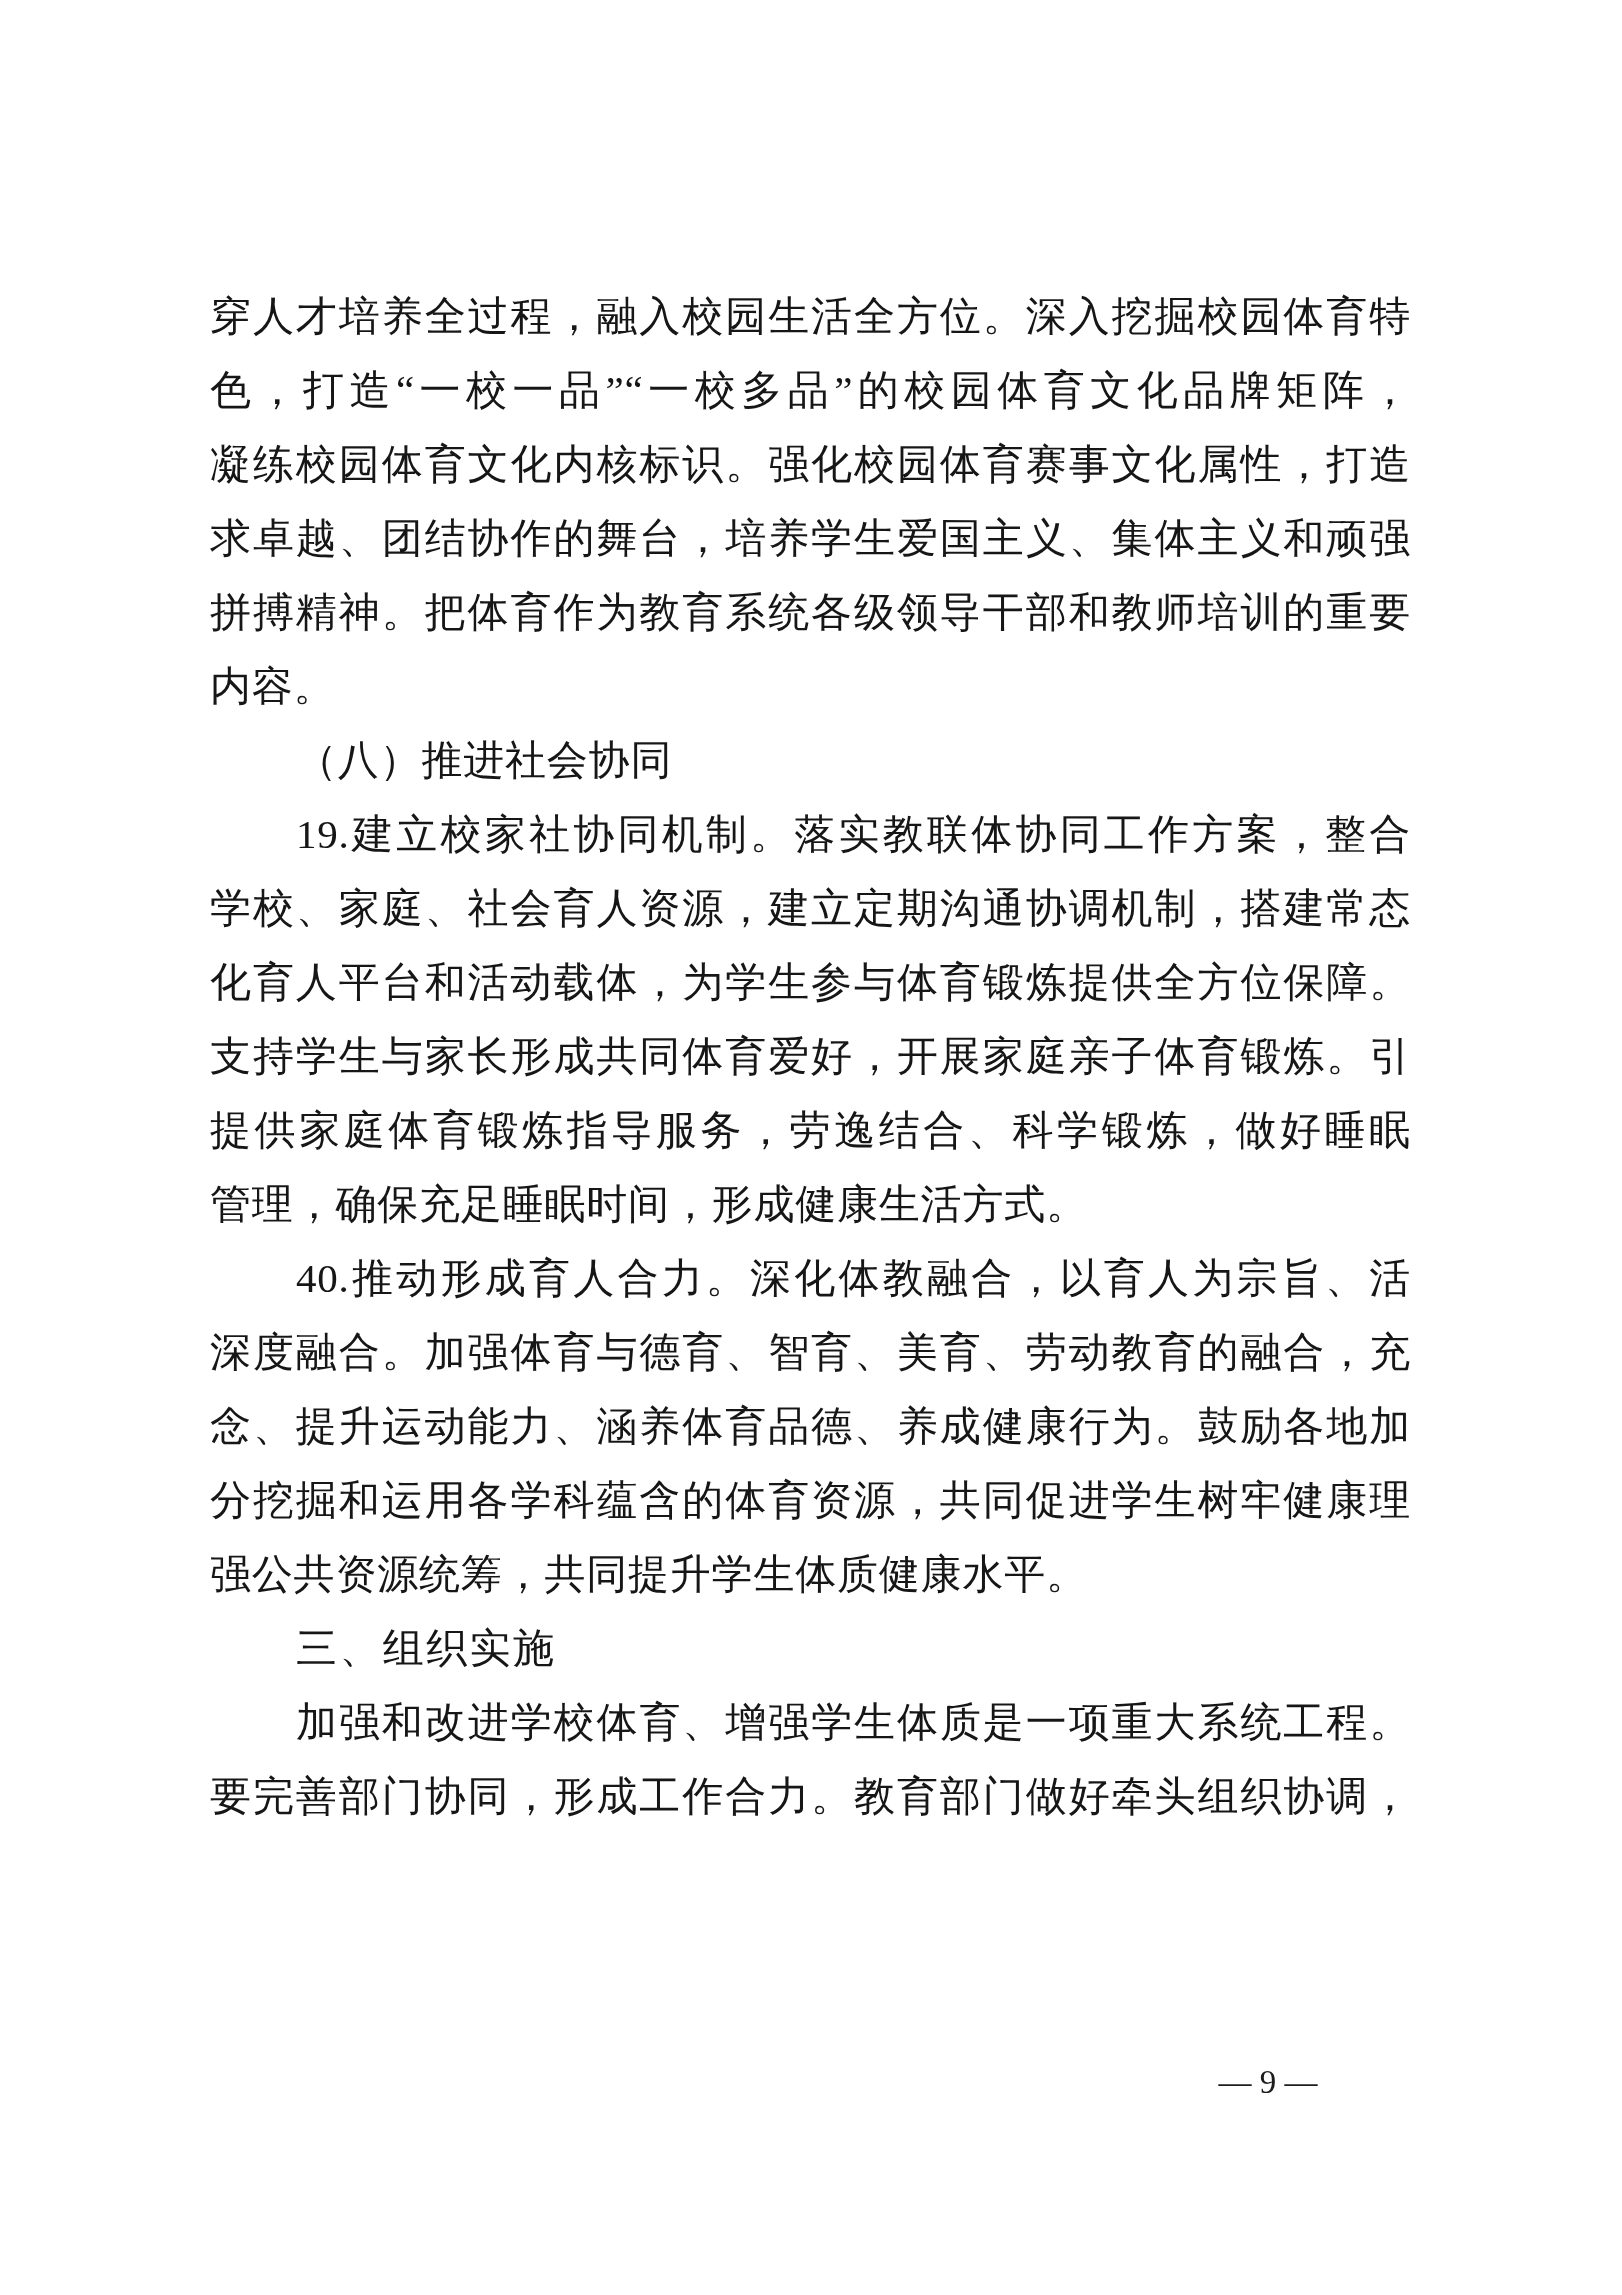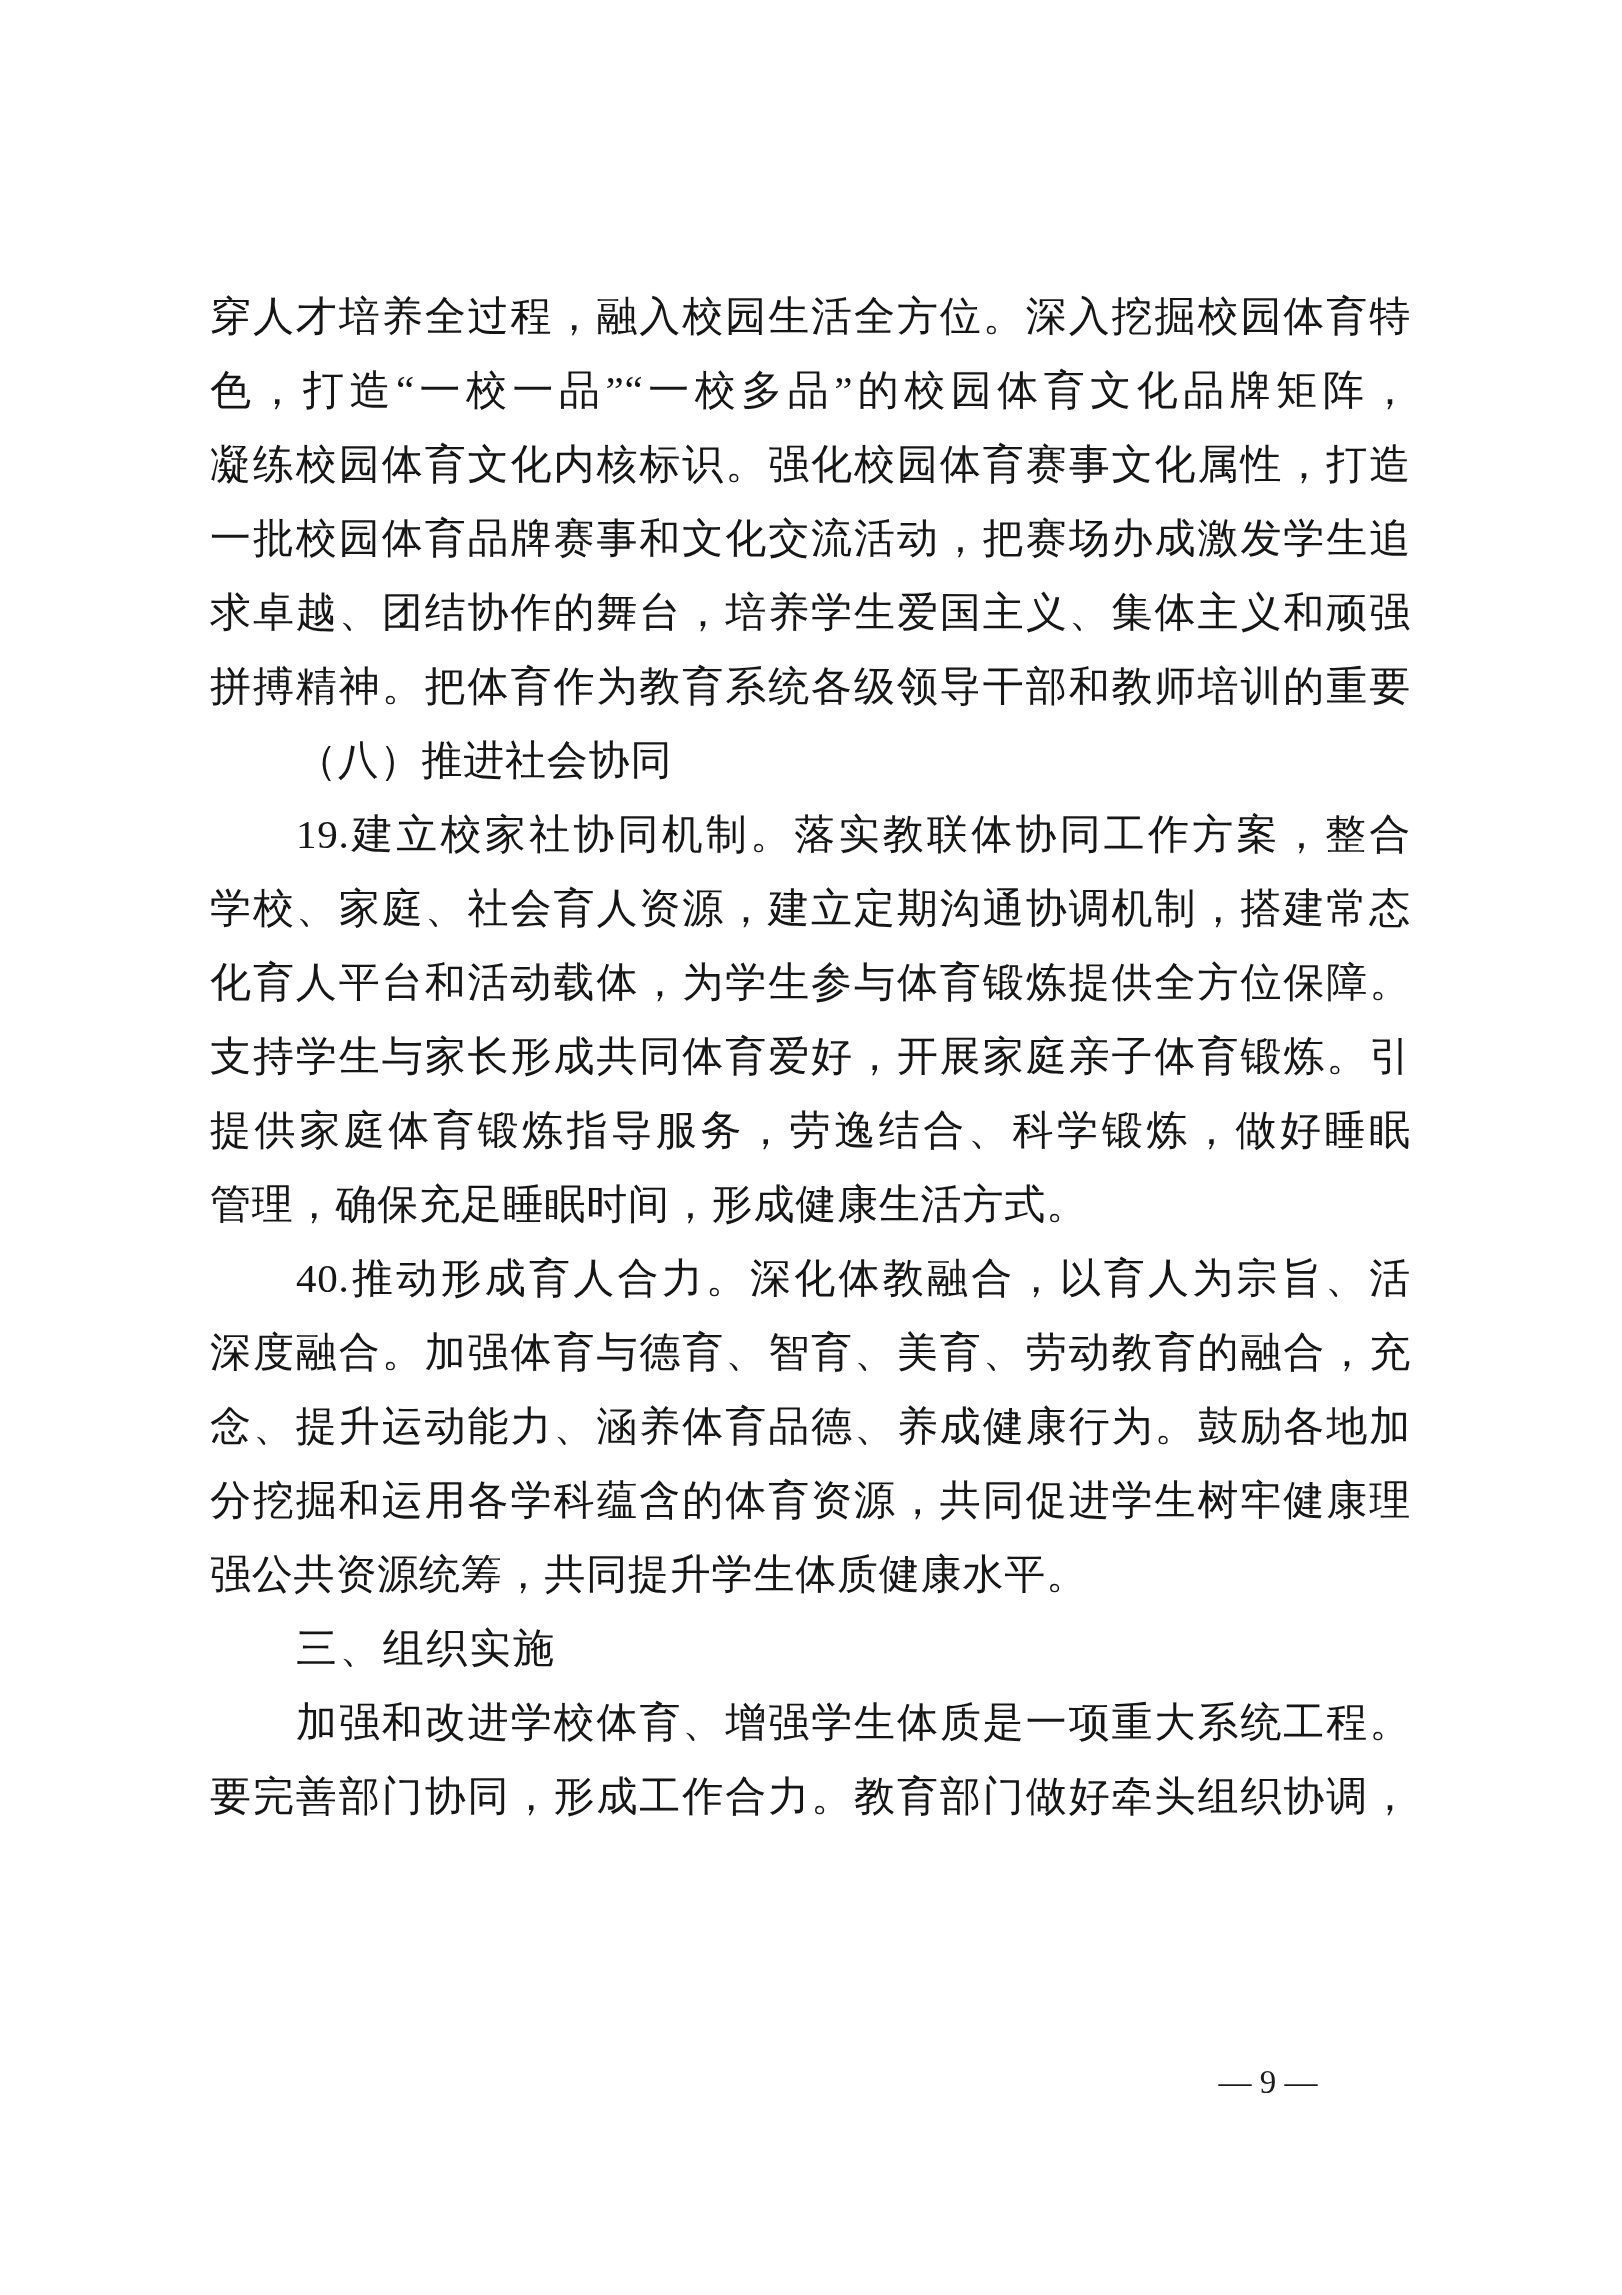--- a/index.html
+++ b/index.html
@@ -59,23 +59,23 @@
   }
 </style>
 </head>
 <body>
 
 <div class="page">
   <main class="doc" id="doc">
       <div class="line"><span>穿人才培养全过程，融入校园生活全方位。深入挖掘校园体育特</span></div>
       <div class="line"><span>色，打造“一校一品”“一校多品”的校园体育文化品牌矩阵，</span></div>
       <div class="line"><span>凝练校园体育文化内核标识。强化校园体育赛事文化属性，打造</span></div>
-      <div class="line"><span>一批校园体育品牌赛事和文化交流活动，把赛场办成激发学生追</span></div>
       <div class="line"><span>求卓越、团结协作的舞台，培养学生爱国主义、集体主义和顽强</span></div>
       <div class="line"><span>拼搏精神。把体育作为教育系统各级领导干部和教师培训的重要</span></div>
+      <div class="line end"><span>内容。</span></div>
       <div class="line indent end"><span class="lead">（八）推进社会协同</span></div>
       <div class="line indent"><span class="lead">19.建立校家社协同机制。</span><span>落实教联体协同工作方案，整合</span></div>
       <div class="line"><span>学校、家庭、社会育人资源，建立定期沟通协调机制，搭建常态</span></div>
       <div class="line"><span>化育人平台和活动载体，为学生参与体育锻炼提供全方位保障。</span></div>
       <div class="line"><span>支持学生与家长形成共同体育爱好，开展家庭亲子体育锻炼。引</span></div>
       <div class="line"><span>提供家庭体育锻炼指导服务，劳逸结合、科学锻炼，做好睡眠</span></div>
       <div class="line end"><span>管理，确保充足睡眠时间，形成健康生活方式。</span></div>
       <div class="line indent"><span class="lead">40.推动形成育人合力。</span><span>深化体教融合，以育人为宗旨、活</span></div>
       <div class="line"><span>深度融合。加强体育与德育、智育、美育、劳动教育的融合，充</span></div>
       <div class="line"><span>念、提升运动能力、涵养体育品德、养成健康行为。鼓励各地加</span></div>

